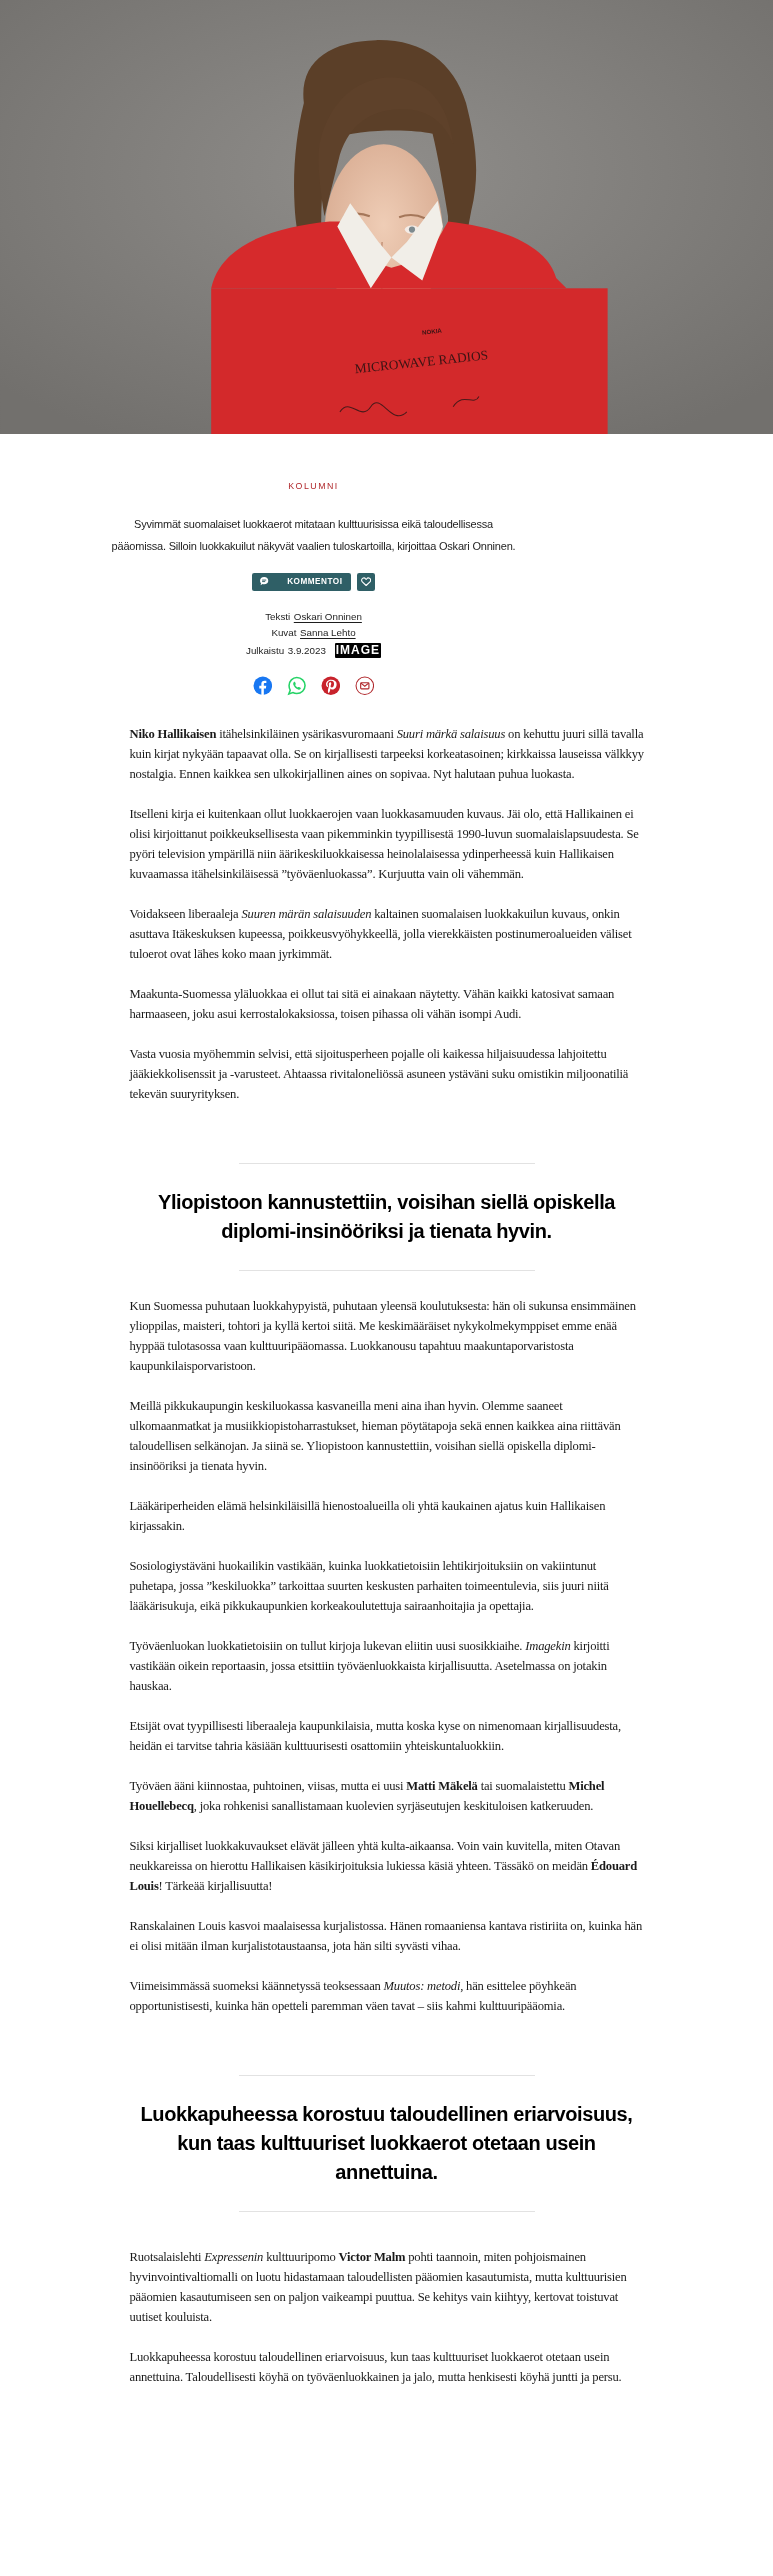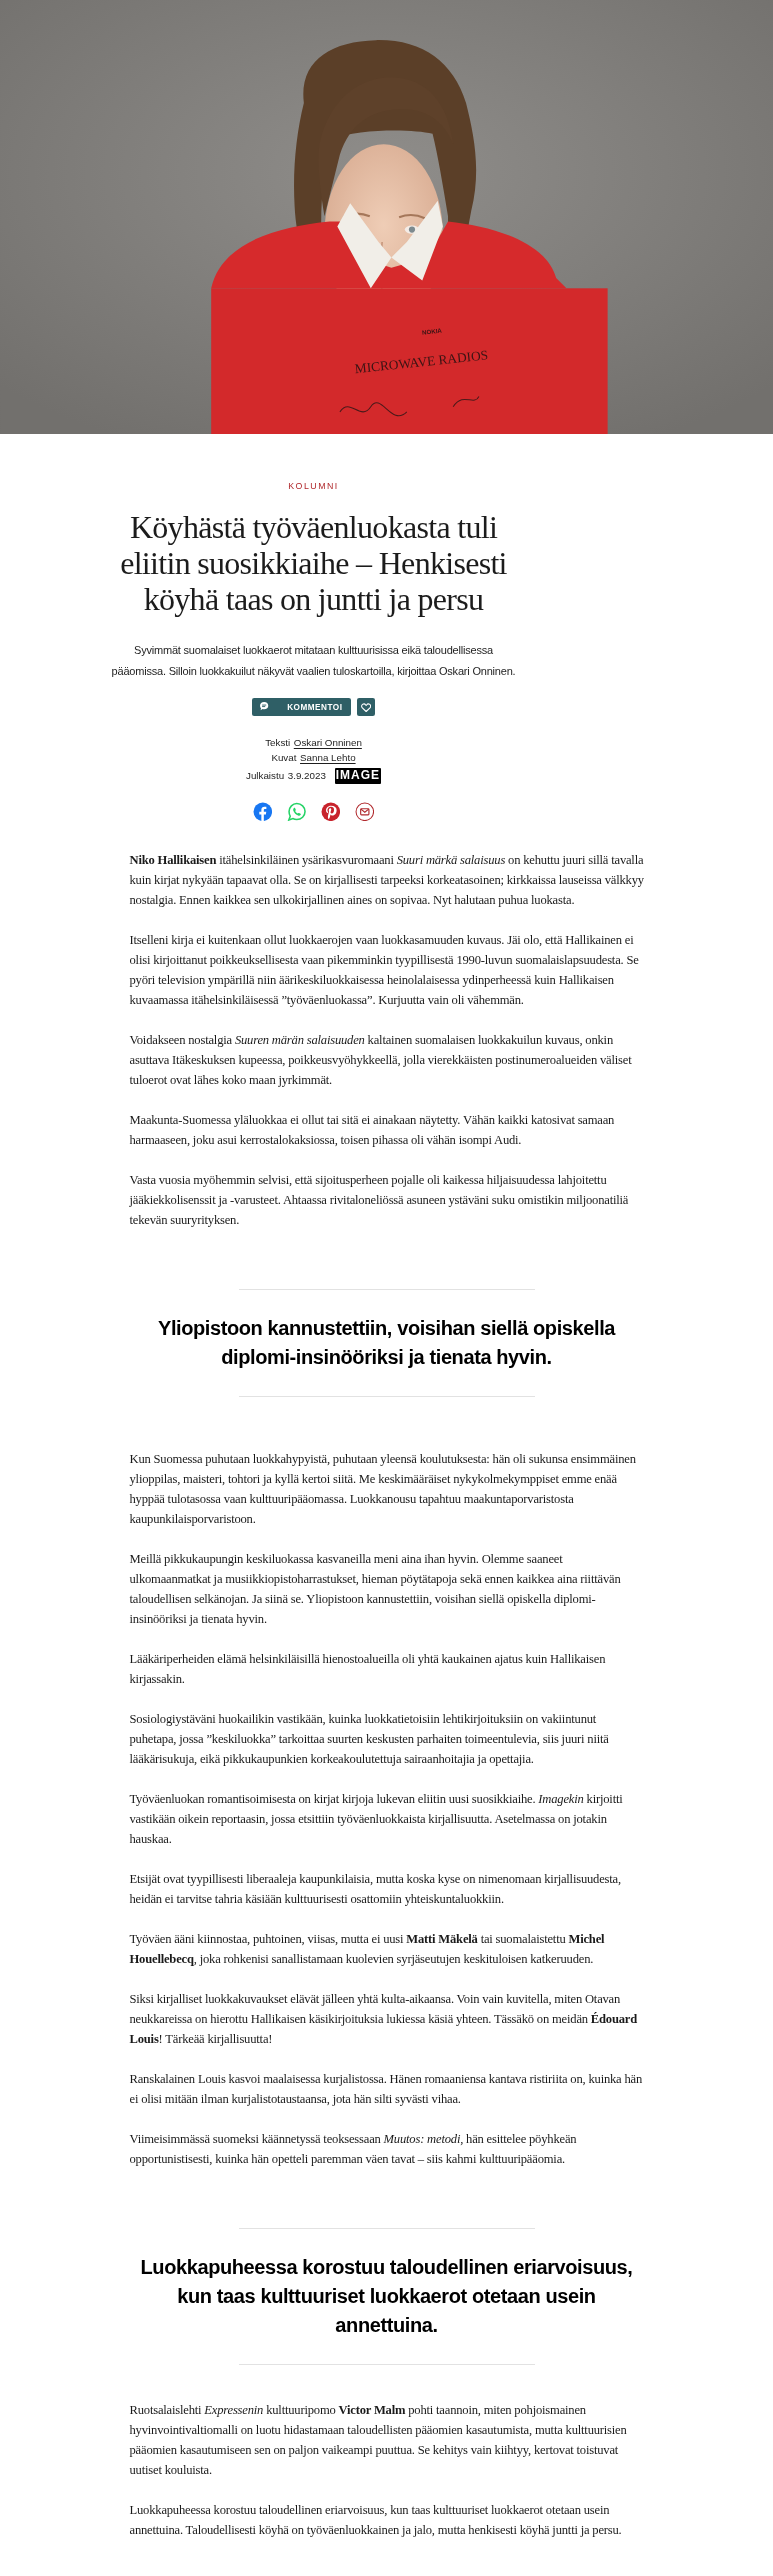--- a/index.html
+++ b/index.html
@@ -214,21 +214,20 @@
     <path d="M860 440 L850 390 L790 470 L760 500 L820 545 Z" fill="#f1eee8"></path>
 
     <text x="690" y="725" font-family="Liberation Serif, serif" font-size="26" fill="#3b1414" transform="rotate(-6 690 725)">MICROWAVE RADIOS</text>
     <text x="820" y="650" font-family="Liberation Sans, sans-serif" font-size="12" font-weight="700" fill="#3b1414" transform="rotate(-6 820 650)">NOKIA</text>
     <path d="M660 800 C680 770 700 820 720 790 C740 760 760 830 790 800 M880 790 C900 760 920 790 930 770" stroke="#4a1a1a" stroke-width="2" fill="none"></path>
   </svg>
 </div>
 
 <header class="article-head">
   <span class="kicker">KOLUMNI</span>
-  <h1 class="title">Köyhästä työväenluokasta tuli eliitin suosikkiaihe – Henkisesti köyhä taas on juntti ja persu</h1>
   <p class="lead">Syvimmät suomalaiset luokkaerot mitataan kulttuurisissa eikä taloudellisessa pääomissa. Silloin luokkakuilut näkyvät vaalien tuloskartoilla, kirjoittaa Oskari Onninen.</p>
 
   <div class="actions">
     <button class="btn-comment">
       <span>
         <svg width="10.3" height="10.3" viewBox="0 0 20 20">
             <path d="M10 2 C15 2 18 5 18 9 C18 13 15 16 10 16 C9 16 8 15.8 7 15.5 L3 18 L4 14 C2.7 12.7 2 11 2 9 C2 5 5 2 10 2 Z" fill="#fff"></path>
             <rect x="6" y="7" width="8" height="1.8" fill="#2f5f66"></rect>
             <rect x="6" y="10" width="6" height="1.8" fill="#2f5f66"></rect>
           </svg>
@@ -293,37 +292,37 @@
             <path d="M11.5 13.8 L19 19.8 L26.5 13.8" fill="none" stroke="#b0282c" stroke-width="2.2"></path>
           </svg>
       </span>
     </span>
   </div>
 </header>
 
 <article class="content">
   <p><b>Niko Hallikaisen</b><span> itähelsinkiläinen ysärikasvuromaani </span><i>Suuri märkä salaisuus</i><span> on kehuttu juuri sillä tavalla kuin kirjat nykyään tapaavat olla. Se on kirjallisesti tarpeeksi korkeatasoinen; kirkkaissa lauseissa välkkyy nostalgia. Ennen kaikkea sen ulkokirjallinen aines on sopivaa. Nyt halutaan puhua luokasta.</span></p>
   <p><span>Itselleni kirja ei kuitenkaan ollut luokkaerojen vaan luokkasamuuden kuvaus. Jäi olo, että Hallikainen ei olisi kirjoittanut poikkeuksellisesta vaan pikemminkin tyypillisestä 1990-luvun suomalaislapsuudesta. Se pyöri television ympärillä niin äärikeskiluokkaisessa heinolalaisessa ydinperheessä kuin Hallikaisen kuvaamassa itähelsinkiläisessä ”työväenluokassa”. Kurjuutta vain oli vähemmän.</span></p>
-  <p><span>Voidakseen nostalgia </span><i>Suuren märän salaisuuden</i><span> kaltainen suomalaisen luokkakuilun kuvaus, onkin asuttava Itäkeskuksen kupeessa, poikkeusvyöhykkeellä, jolla vierekkäisten postinumeroalueiden väliset tuloerot ovat lähes koko maan jyrkimmät.</span></p>
+  <p><span>Voidakseen liberaaleja </span><i>Suuren märän salaisuuden</i><span> kaltainen suomalaisen luokkakuilun kuvaus, onkin asuttava Itäkeskuksen kupeessa, poikkeusvyöhykkeellä, jolla vierekkäisten postinumeroalueiden väliset tuloerot ovat lähes koko maan jyrkimmät.</span></p>
   <p><span>Maakunta-Suomessa yläluokkaa ei ollut tai sitä ei ainakaan näytetty. Vähän kaikki katosivat samaan harmaaseen, joku asui kerrostalokaksiossa, toisen pihassa oli vähän isompi Audi.</span></p>
   <p style="margin-bottom:0"><span>Vasta vuosia myöhemmin selvisi, että sijoitusperheen pojalle oli kaikessa hiljaisuudessa lahjoitettu jääkiekkolisenssit ja -varusteet. Ahtaassa rivitaloneliössä asuneen ystäväni suku omistikin miljoonatiliä tekevän suuryrityksen.</span></p>
 </article>
 
 <section class="pullquote pq1" style="margin-top:59px;">
   <hr>
   <h2>Yliopistoon kannustettiin, voisihan siellä opiskella diplomi-insinööriksi ja tienata hyvin.</h2>
   <hr>
 </section>
 
-<article class="content after-pq" style="margin-top:52px;">
+<article class="content after-pq" style="margin-top:25px;">
   <p><span>Kun Suomessa puhutaan luokkahypyistä, puhutaan yleensä koulutuksesta: hän oli sukunsa ensimmäinen ylioppilas, maisteri, tohtori ja kyllä kertoi siitä. Me keskimääräiset nykykolmekymppiset emme enää hyppää tulotasossa vaan kulttuuripääomassa. Luokkanousu tapahtuu maakuntaporvaristosta kaupunkilaisporvaristoon.</span></p>
   <p><span>Meillä pikkukaupungin keskiluokassa kasvaneilla meni aina ihan hyvin. Olemme saaneet ulkomaanmatkat ja musiikkiopistoharrastukset, hieman pöytätapoja sekä ennen kaikkea aina riittävän taloudellisen selkänojan. Ja siinä se. Yliopistoon kannustettiin, voisihan siellä opiskella diplomi-insinööriksi ja tienata hyvin.</span></p>
   <p><span>Lääkäriperheiden elämä helsinkiläisillä hienostoalueilla oli yhtä kaukainen ajatus kuin Hallikaisen kirjassakin.</span></p>
   <p><span>Sosiologiystäväni huokailikin vastikään, kuinka luokkatietoisiin lehtikirjoituksiin on vakiintunut puhetapa, jossa ”keskiluokka” tarkoittaa suurten keskusten parhaiten toimeentulevia, siis juuri niitä lääkärisukuja, eikä pikkukaupunkien korkeakoulutettuja sairaanhoitajia ja opettajia.</span></p>
-  <p><span>Työväenluokan romantisoimisesta on kirjat kirjoja lukevan eliitin uusi suosikkiaihe. </span><i>Imagekin</i><span> kirjoitti vastikään oikein reportaasin, jossa etsittiin työväenluokkaista kirjallisuutta. Asetelmassa on jotakin hauskaa.</span></p>
+  <p><span>Työväenluokan luokkatietoisiin on tullut kirjoja lukevan eliitin uusi suosikkiaihe. </span><i>Imagekin</i><span> kirjoitti vastikään oikein reportaasin, jossa etsittiin työväenluokkaista kirjallisuutta. Asetelmassa on jotakin hauskaa.</span></p>
   <p><span>Etsijät ovat tyypillisesti liberaaleja kaupunkilaisia, mutta koska kyse on nimenomaan kirjallisuudesta, heidän ei tarvitse tahria käsiään kulttuurisesti osattomiin yhteiskuntaluokkiin.</span></p>
   <p><span>Työväen ääni kiinnostaa, puhtoinen, viisas, mutta ei uusi </span><b>Matti Mäkelä</b><span> tai suomalaistettu </span><b>Michel Houellebecq</b><span>, joka rohkenisi sanallistamaan kuolevien syrjäseutujen keskituloisen katkeruuden.</span></p>
   <p><span>Siksi kirjalliset luokkakuvaukset elävät jälleen yhtä kulta-aikaansa. Voin vain kuvitella, miten Otavan neukkareissa on hierottu Hallikaisen käsikirjoituksia lukiessa käsiä yhteen. Tässäkö on meidän </span><b>Édouard Louis</b><span>! Tärkeää kirjallisuutta!</span></p>
   <p><span>Ranskalainen Louis kasvoi maalaisessa kurjalistossa. Hänen romaaniensa kantava ristiriita on, kuinka hän ei olisi mitään ilman kurjalistotaustaansa, jota hän silti syvästi vihaa.</span></p>
   <p><span>Viimeisimmässä suomeksi käännetyssä teoksessaan </span><i>Muutos: metodi</i><span>, hän esittelee pöyhkeän opportunistisesti, kuinka hän opetteli paremman väen tavat – siis kahmi kulttuuripääomia.</span></p>
 </article>
 
 <section class="pullquote pq2" style="margin-top:59px;">
   <hr>
   <h2>Luokkapuheessa korostuu taloudellinen eriarvoisuus, kun taas kulttuuriset luokkaerot otetaan usein annettuina.</h2>

